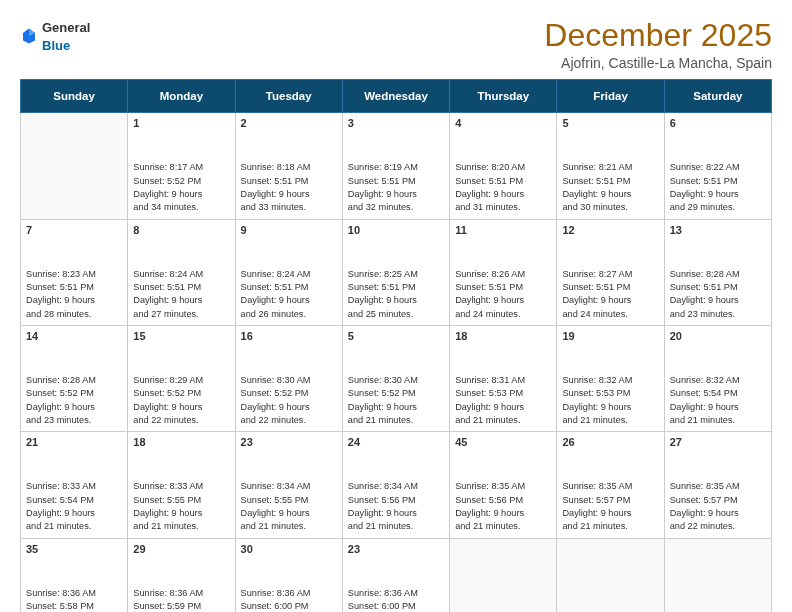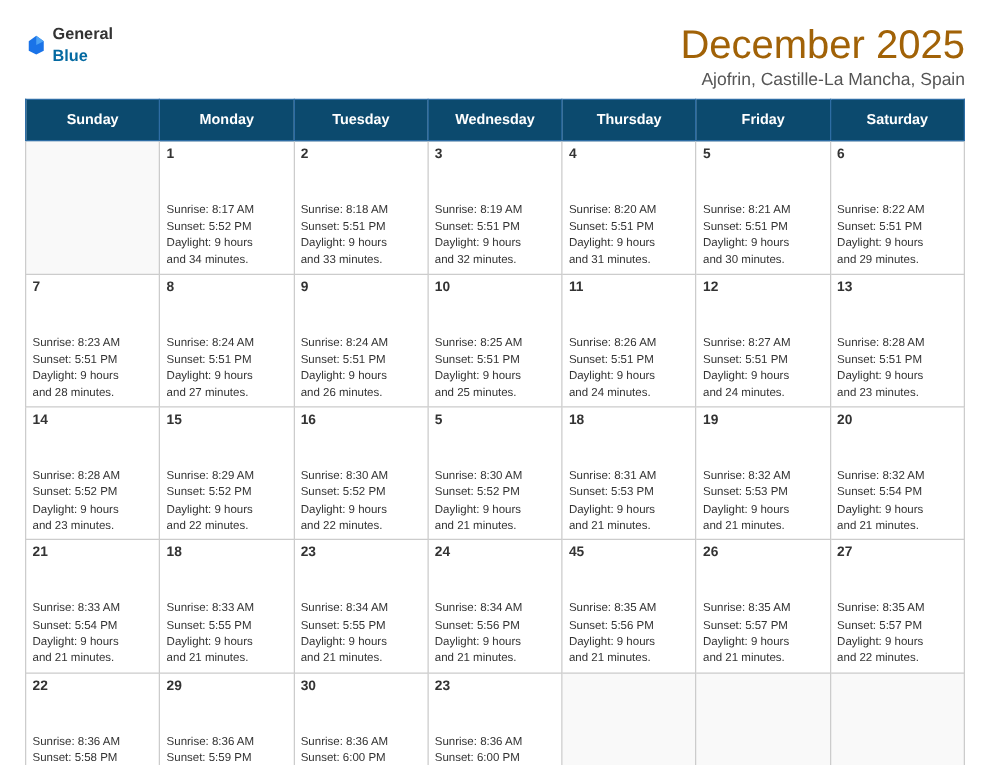--- a/index.html
+++ b/index.html
@@ -250,21 +250,21 @@
             <span class="day-num">26</span>
             <div class="cell-text">Sunrise: 8:35 AM<br>Sunset: 5:57 PM<br>Daylight: 9 hours<br>and 21 minutes.</div>
           </td>
           <td class="cal-cell">
             <span class="day-num">27</span>
             <div class="cell-text">Sunrise: 8:35 AM<br>Sunset: 5:57 PM<br>Daylight: 9 hours<br>and 22 minutes.</div>
           </td>
         </tr>
         <tr class="last-row">
           <td class="cal-cell">
-            <span class="day-num">22</span>
+            <span class="day-num">35</span>
             <div class="cell-text">Sunrise: 8:36 AM<br>Sunset: 5:58 PM<br>Daylight: 9 hours<br>and 22 minutes.</div>
           </td>
           <td class="cal-cell">
             <span class="day-num">29</span>
             <div class="cell-text">Sunrise: 8:36 AM<br>Sunset: 5:59 PM<br>Daylight: 9 hours<br>and 23 minutes.</div>
           </td>
           <td class="cal-cell">
             <span class="day-num">30</span>
             <div class="cell-text">Sunrise: 8:36 AM<br>Sunset: 6:00 PM<br>Daylight: 9 hours<br>and 23 minutes.</div>
           </td>

